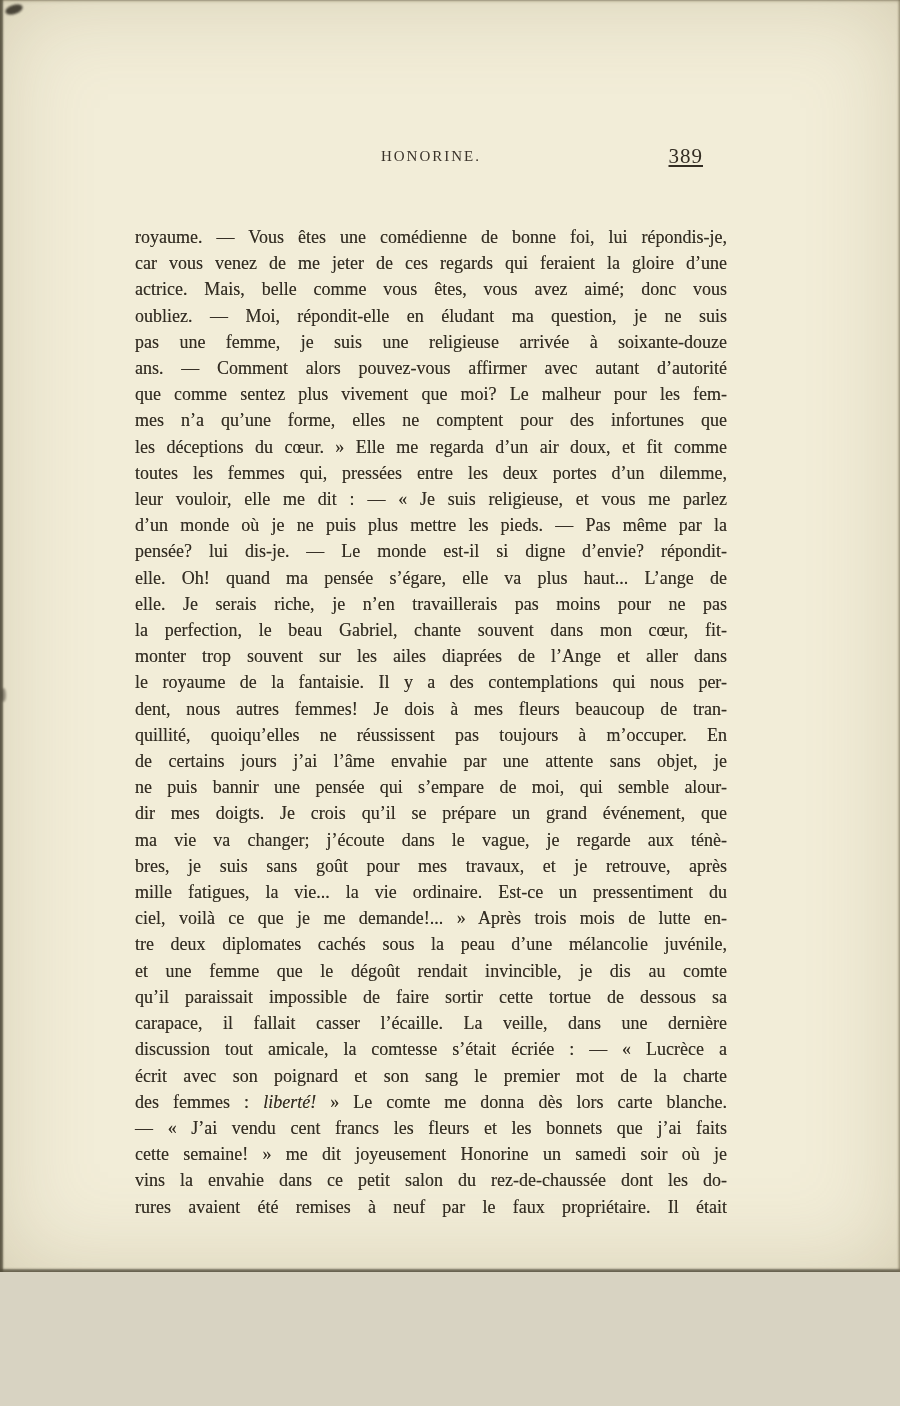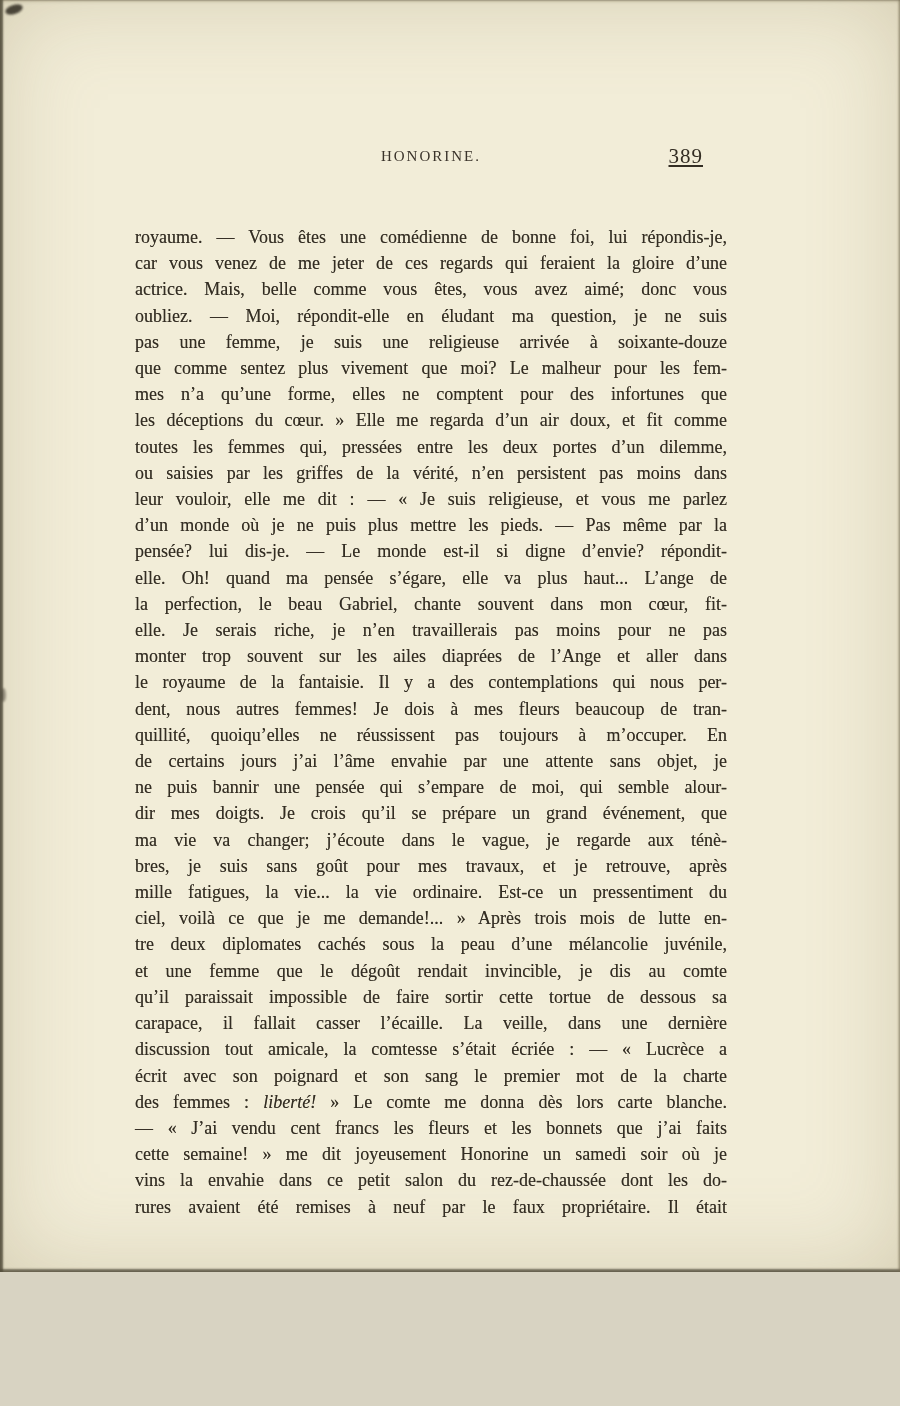--- a/index.html
+++ b/index.html
@@ -97,31 +97,31 @@
     <div class="page-number">389</div>
   </div>
 
   <div class="text-block">
 
   <div class="line">royaume. — Vous êtes une comédienne de bonne foi, lui répondis-je,</div>
       <div class="line">car vous venez de me jeter de ces regards qui feraient la gloire d’une</div>
       <div class="line">actrice. Mais, belle comme vous êtes, vous avez aimé; donc vous</div>
       <div class="line">oubliez. — Moi, répondit-elle en éludant ma question, je ne suis</div>
       <div class="line">pas une femme, je suis une religieuse arrivée à soixante-douze</div>
+      <div class="line">ans. — Comment alors pouvez-vous affirmer avec autant d’autorité</div>
       <div class="line">que comme sentez plus vivement que moi? Le malheur pour les fem-</div>
       <div class="line">mes n’a qu’une forme, elles ne comptent pour des infortunes que</div>
       <div class="line">les déceptions du cœur. » Elle me regarda d’un air doux, et fit comme</div>
       <div class="line">toutes les femmes qui, pressées entre les deux portes d’un dilemme,</div>
-      <div class="line">ou saisies par les griffes de la vérité, n’en persistent pas moins dans</div>
       <div class="line">leur vouloir, elle me dit : — « Je suis religieuse, et vous me parlez</div>
       <div class="line">d’un monde où je ne puis plus mettre les pieds. — Pas même par la</div>
       <div class="line">pensée? lui dis-je. — Le monde est-il si digne d’envie? répondit-</div>
       <div class="line">elle. Oh! quand ma pensée s’égare, elle va plus haut... L’ange de</div>
+      <div class="line">elle. Je serais riche, je n’en travaillerais pas moins pour ne pas</div>
       <div class="line">la perfection, le beau Gabriel, chante souvent dans mon cœur, fit-</div>
-      <div class="line">elle. Je serais riche, je n’en travaillerais pas moins pour ne pas</div>
       <div class="line">monter trop souvent sur les ailes diaprées de l’Ange et aller dans</div>
       <div class="line">le royaume de la fantaisie. Il y a des contemplations qui nous per-</div>
       <div class="line">dent, nous autres femmes! Je dois à mes fleurs beaucoup de tran-</div>
       <div class="line">quillité, quoiqu’elles ne réussissent pas toujours à m’occuper. En</div>
       <div class="line">de certains jours j’ai l’âme envahie par une attente sans objet, je</div>
       <div class="line">ne puis bannir une pensée qui s’empare de moi, qui semble alour-</div>
       <div class="line">dir mes doigts. Je crois qu’il se prépare un grand événement, que</div>
       <div class="line">ma vie va changer; j’écoute dans le vague, je regarde aux ténè-</div>
       <div class="line">bres, je suis sans goût pour mes travaux, et je retrouve, après</div>
       <div class="line">mille fatigues, la vie... la vie ordinaire. Est-ce un pressentiment du</div>

